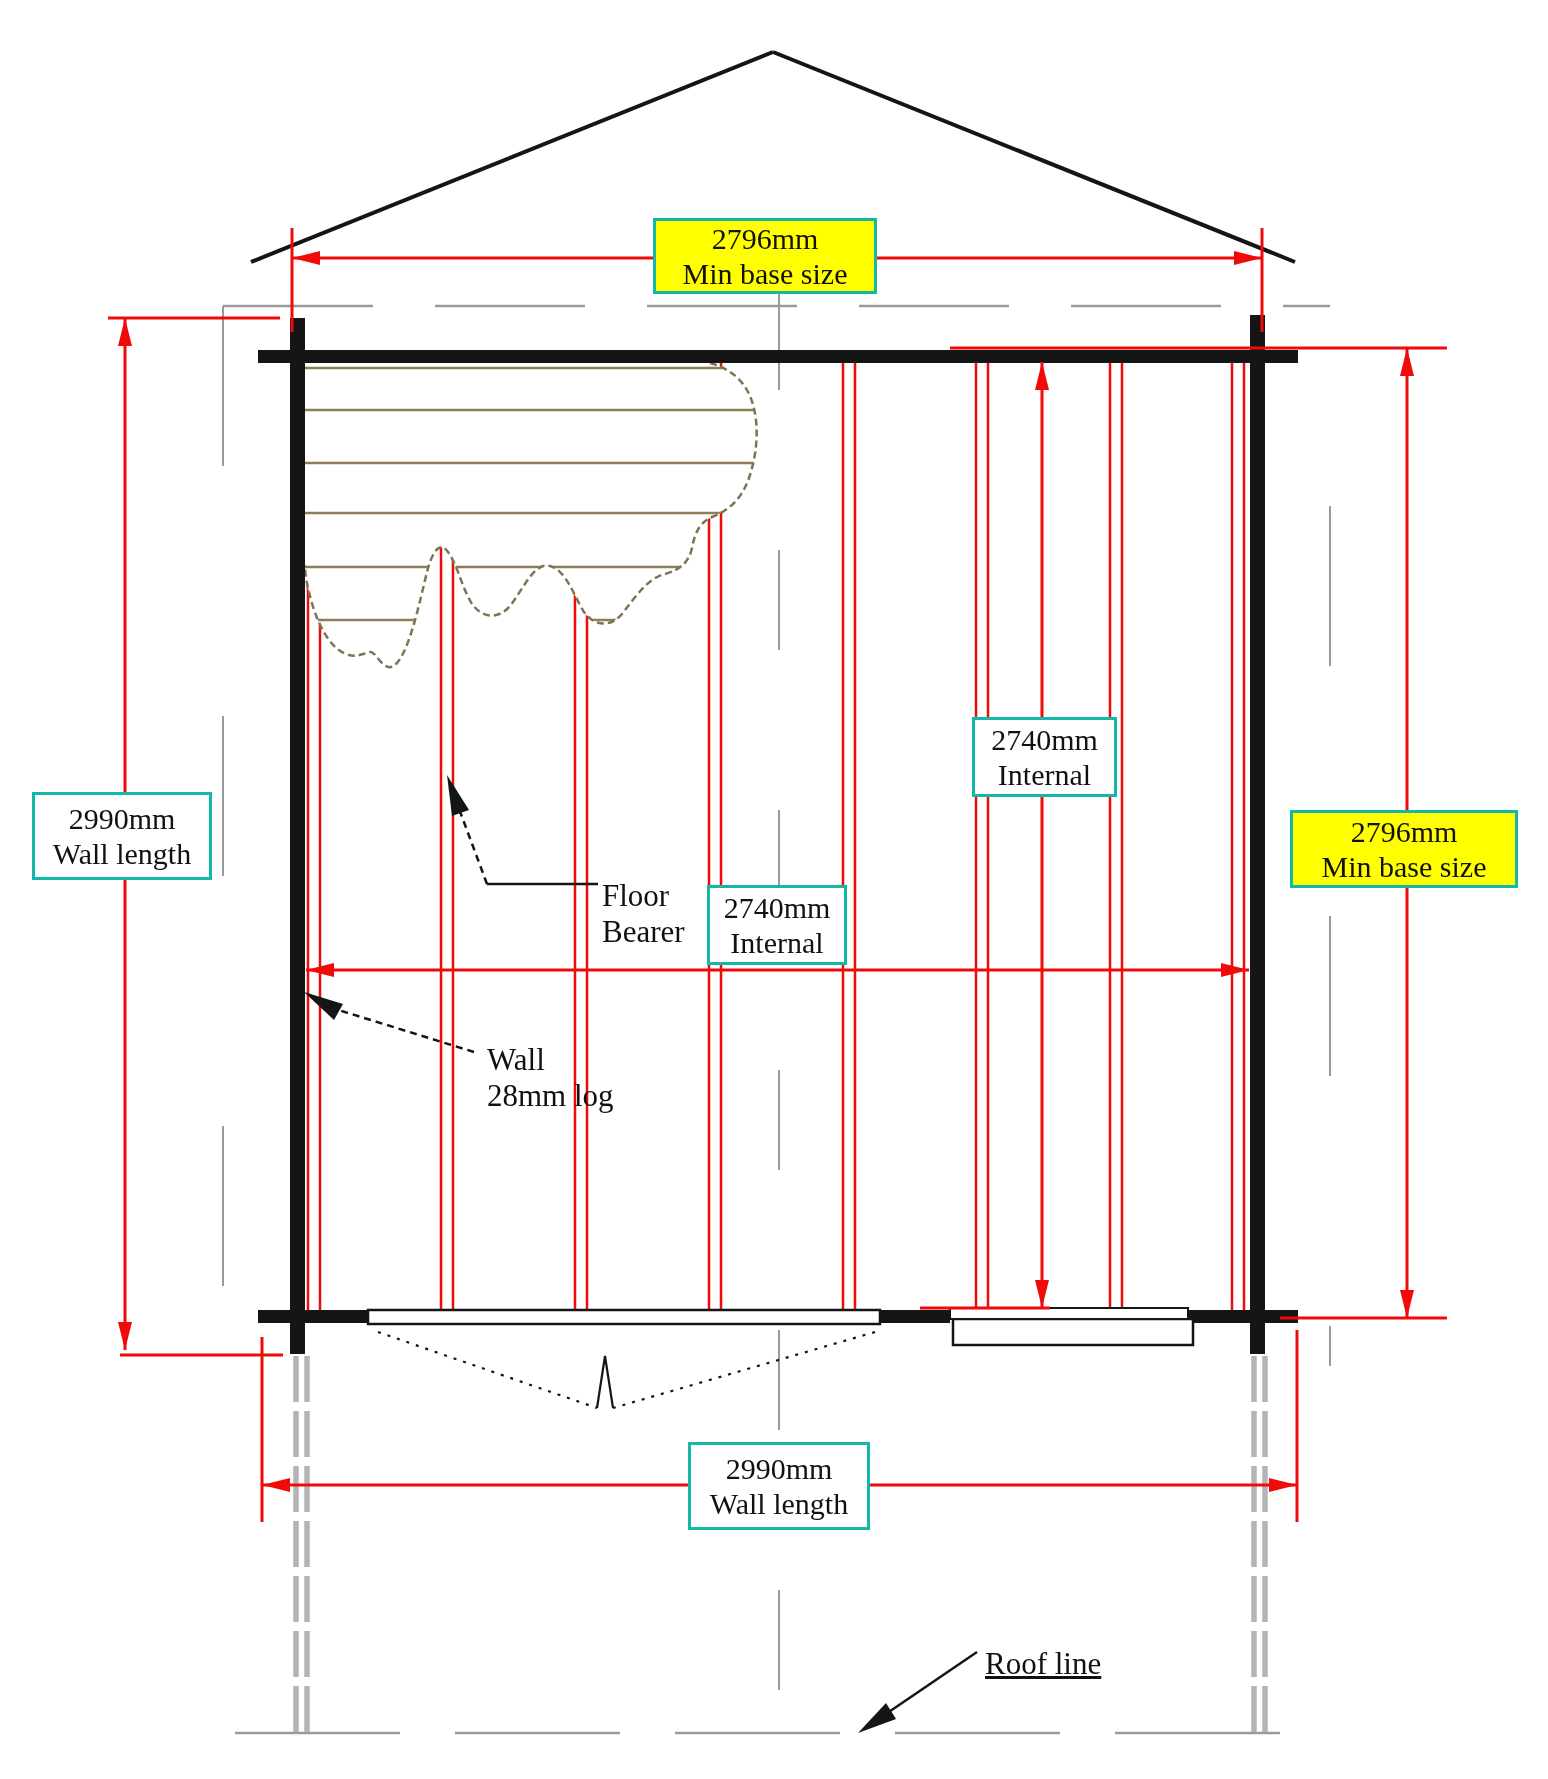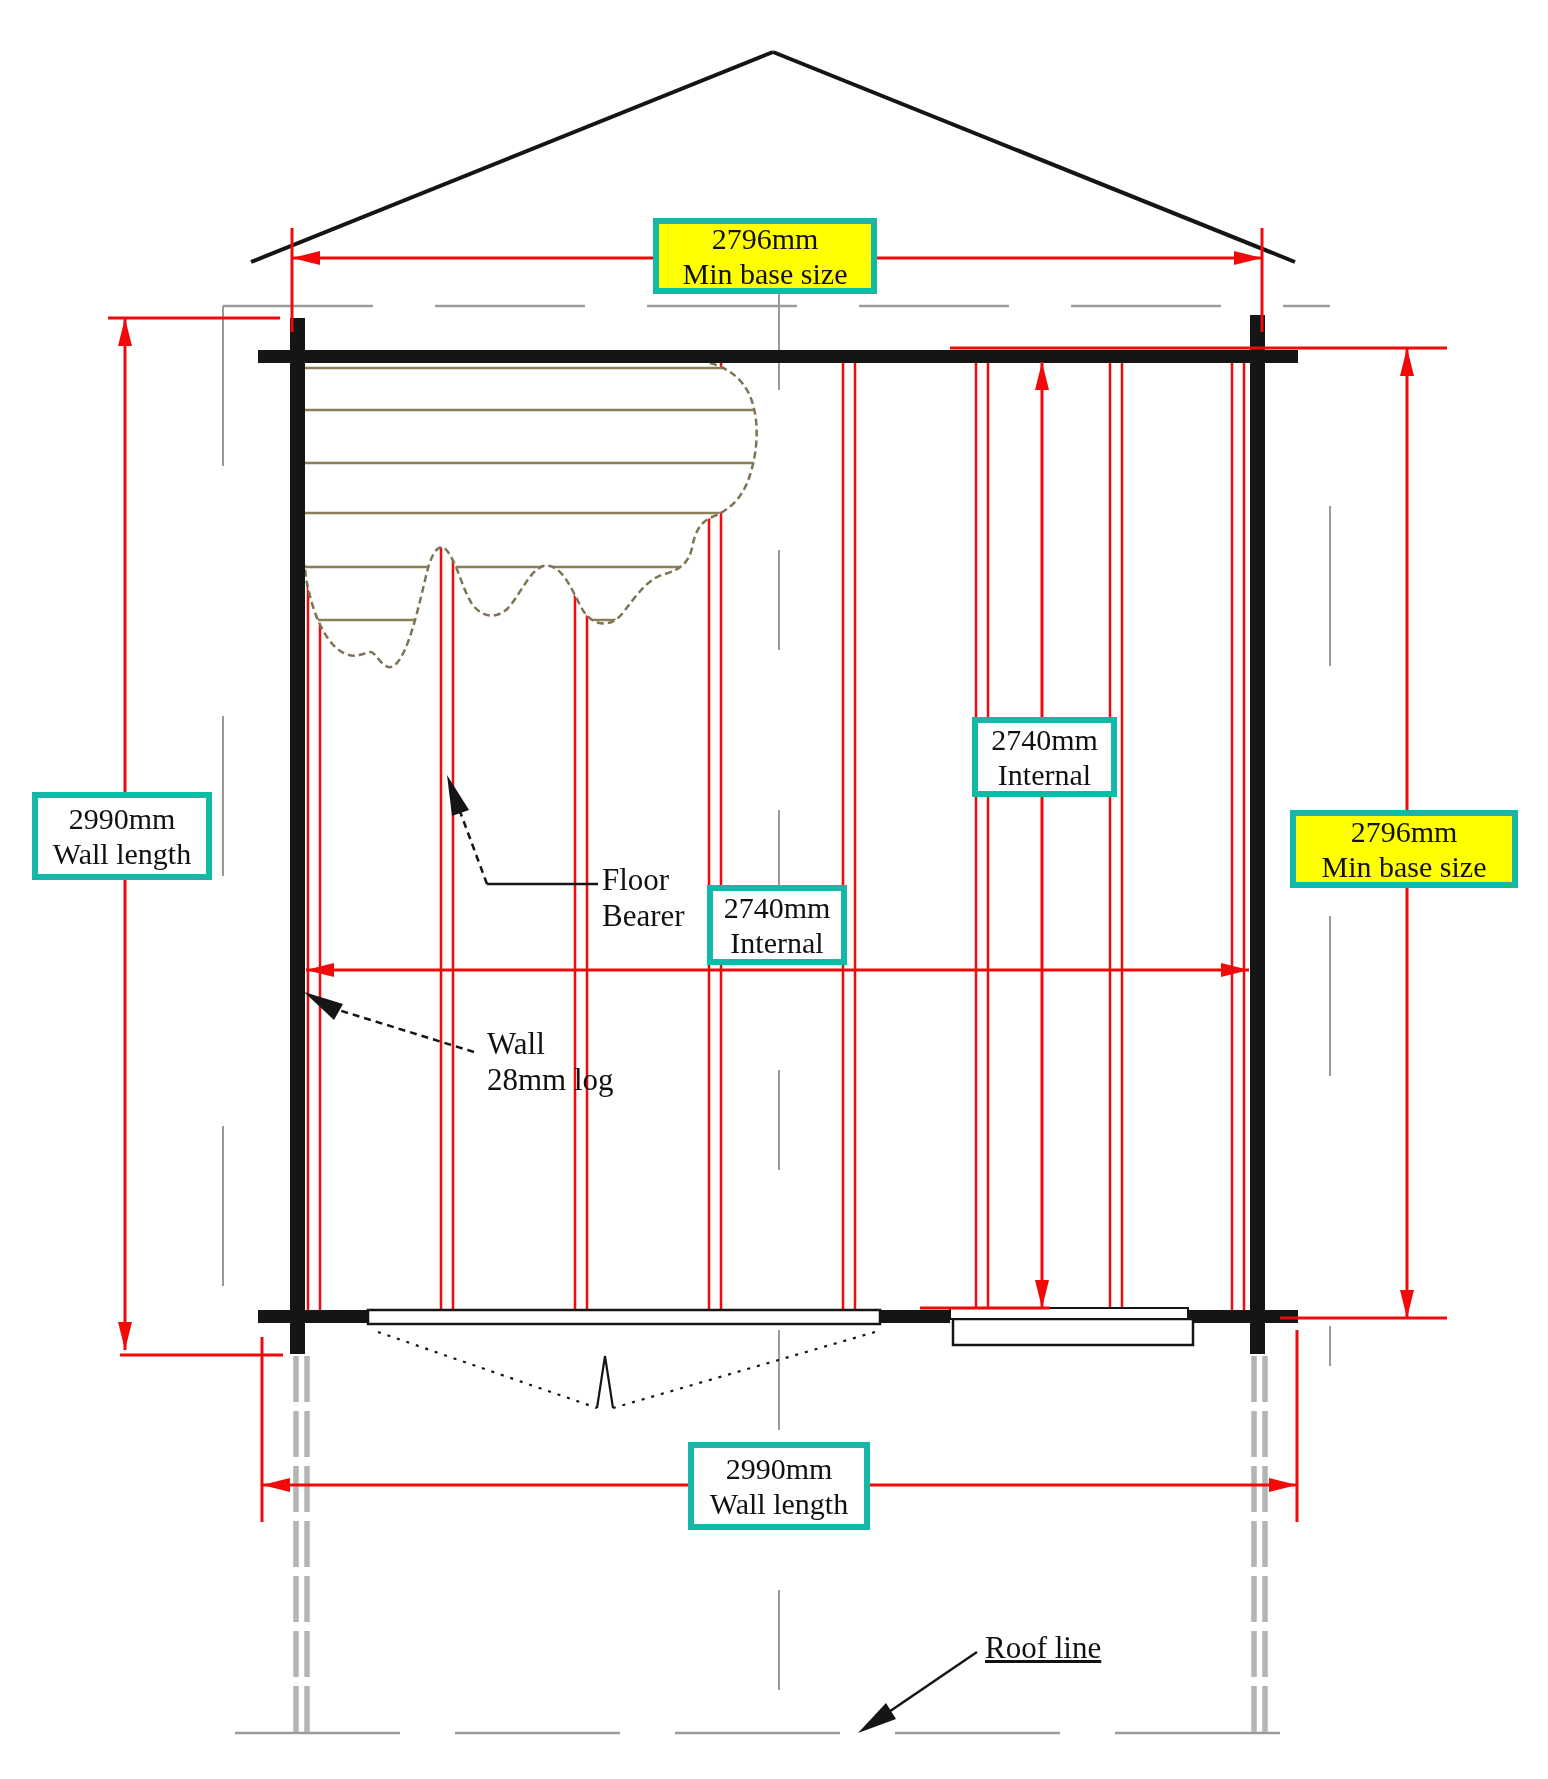--- a/index.html
+++ b/index.html
@@ -1,23 +1,23 @@
 <!DOCTYPE html>
 <html><head>
 <meta charset="utf-8">
 <style>
   html,body{margin:0;padding:0;background:#ffffff;}
   #stage{position:relative;width:1548px;height:1779px;background:#ffffff;overflow:hidden;
          font-family:"Liberation Serif", serif;}
   #drawing{position:absolute;left:0;top:0;}
-  .dim-label{position:absolute;box-sizing:border-box;border:6px solid #14b8a6;background:#ffffff;
+  .dim-label{position:absolute;box-sizing:border-box;border:3px solid #14b8a6;background:#ffffff;
              text-align:center;color:#111;display:flex;flex-direction:column;justify-content:center;
              font-size:30px;line-height:35px;}
   .dim-label.yellow{background:#ffff00;}
-  .free-label{position:absolute;color:#111;font-size:31px;line-height:36px;white-space:nowrap;}
+  .free-label{position:absolute;color:#111;font-size:31px;line-height:36px;white-space:nowrap;margin-top:16px;}
 </style>
 </head>
 <body>
 
 <div id="stage">
 
 <svg id="drawing" width="1548" height="1779" viewBox="0 0 1548 1779">
 
   <g stroke="#151515" stroke-width="4" fill="none">
     <path d="M773 52 L251 262"></path>

